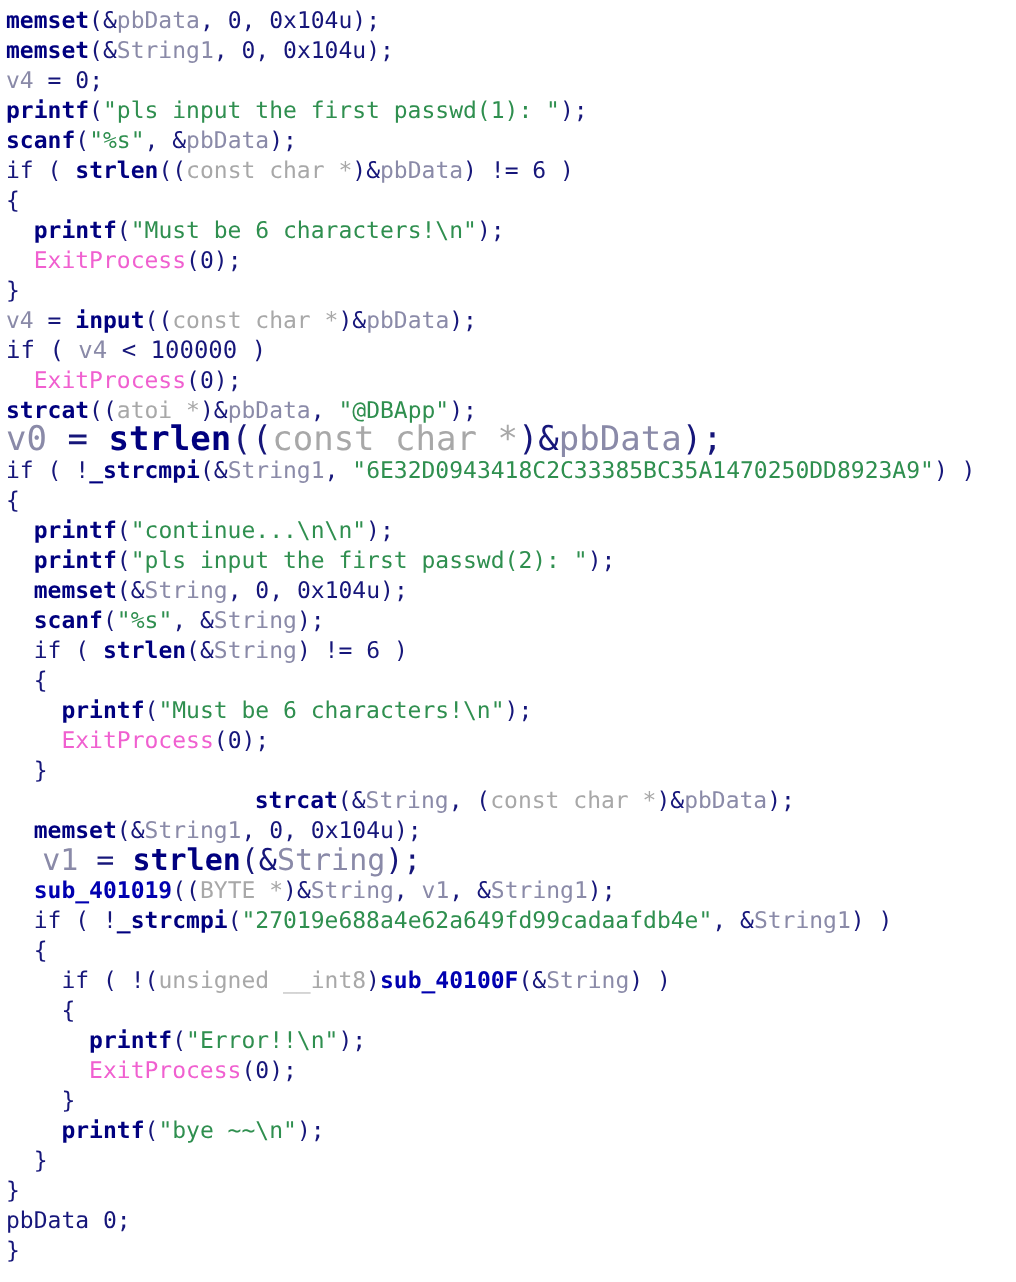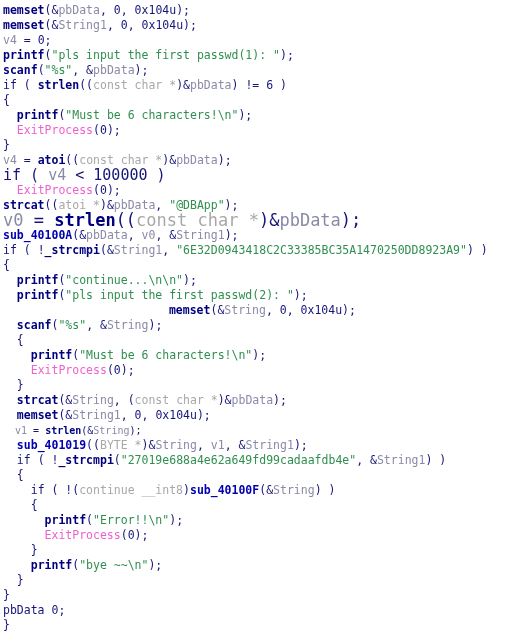--- a/index.html
+++ b/index.html
@@ -59,66 +59,66 @@
   <div class="code-line" style="height: 15px; line-height: 15px; font-size: 11.5px;"><span class="t-kw">if </span><span class="t-plain">( </span><span class="t-fn">strlen</span><span class="t-plain">((</span><span class="t-type">const char *</span><span class="t-plain">)&amp;</span><span class="t-var">pbData</span><span class="t-plain">) != </span><span class="t-num">6</span><span class="t-plain"> )</span></div>
 
   <div class="code-line" style="height: 15px; line-height: 15px; font-size: 11.5px;"><span class="t-brace">{</span></div>
 
   <div class="code-line" style="height: 15px; line-height: 15px; font-size: 11.5px;"><span class="t-plain">  </span><span class="t-fn">printf</span><span class="t-plain">(</span><span class="t-str">"Must be 6 characters!\n"</span><span class="t-plain">);</span></div>
 
   <div class="code-line" style="height: 15px; line-height: 15px; font-size: 11.5px;"><span class="t-plain">  </span><span class="t-api">ExitProcess</span><span class="t-plain">(</span><span class="t-num">0</span><span class="t-plain">);</span></div>
 
   <div class="code-line" style="height: 15px; line-height: 15px; font-size: 11.5px;"><span class="t-brace">}</span></div>
 
-  <div class="code-line" style="height: 15px; line-height: 15px; font-size: 11.5px;"><span class="t-var">v4</span><span class="t-plain"> = </span><span class="t-fn">atoi</span><span class="t-plain">((</span><span class="t-type">const char *</span><span class="t-plain">)&amp;</span><span class="t-var">pbData</span><span class="t-plain">);</span></div>
+  <div class="code-line" style="height: 15px; line-height: 15px; font-size: 11.5px;"><span class="t-var">v4</span><span class="t-plain"> = </span><span class="t-fn">input</span><span class="t-plain">((</span><span class="t-type">const char *</span><span class="t-plain">)&amp;</span><span class="t-var">pbData</span><span class="t-plain">);</span></div>
 
-  <div class="code-line" style="height: 15px; line-height: 15px; font-size: 15px;"><span class="t-kw">if </span><span class="t-plain">( </span><span class="t-var">v4</span><span class="t-plain"> &lt; </span><span class="t-num">100000</span><span class="t-plain"> )</span></div>
+  <div class="code-line" style="height: 15px; line-height: 15px; font-size: 12px;"><span class="t-kw">if </span><span class="t-plain">( </span><span class="t-var">v4</span><span class="t-plain"> &lt; </span><span class="t-num">100000</span><span class="t-plain"> )</span></div>
 
   <div class="code-line" style="height: 15px; line-height: 15px; font-size: 11.5px;"><span class="t-plain">  </span><span class="t-api">ExitProcess</span><span class="t-plain">(</span><span class="t-num">0</span><span class="t-plain">);</span></div>
 
   <div class="code-line" style="height: 15px; line-height: 15px; font-size: 11.5px;"><span class="t-fn">strcat</span><span class="t-plain">((</span><span class="t-type">atoi *</span><span class="t-plain">)&amp;</span><span class="t-var">pbData</span><span class="t-plain">, </span><span class="t-str">"@DBApp"</span><span class="t-plain">);</span></div>
 
   <div class="code-line" style="height: 15px; line-height: 15px; font-size: 17px;"><span class="t-var">v0</span><span class="t-plain"> = </span><span class="t-fn">strlen</span><span class="t-plain">((</span><span class="t-type">const char *</span><span class="t-plain">)&amp;</span><span class="t-var">pbData</span><span class="t-plain">);</span></div>
 
-  <div class="code-line" style="height: 15px; line-height: 15px; font-size: 11.5px;"><span class="t-sub">sub_40100A</span><span class="t-plain">(&amp;</span><span class="t-var">pbData</span><span class="t-plain">, </span><span class="t-var">v0</span><span class="t-plain">, &amp;</span><span class="t-var">String1</span><span class="t-plain">);</span></div>
 
   <div class="code-line" style="height: 15px; line-height: 15px; font-size: 11.5px;"><span class="t-kw">if </span><span class="t-plain">( !</span><span class="t-fn">_strcmpi</span><span class="t-plain">(&amp;</span><span class="t-var">String1</span><span class="t-plain">, </span><span class="t-str">"6E32D0943418C2C33385BC35A1470250DD8923A9"</span><span class="t-plain">) )</span></div>
 
   <div class="code-line" style="height: 15px; line-height: 15px; font-size: 11.5px;"><span class="t-brace">{</span></div>
 
   <div class="code-line" style="height: 15px; line-height: 15px; font-size: 11.5px;"><span class="t-plain">  </span><span class="t-fn">printf</span><span class="t-plain">(</span><span class="t-str">"continue...\n\n"</span><span class="t-plain">);</span></div>
 
   <div class="code-line" style="height: 15px; line-height: 15px; font-size: 11.5px;"><span class="t-plain">  </span><span class="t-fn">printf</span><span class="t-plain">(</span><span class="t-str">"pls input the first passwd(2): "</span><span class="t-plain">);</span></div>
 
-  <div class="code-line" style="height: 15px; line-height: 15px; font-size: 11.5px; text-align: center;"><span class="t-plain">  </span><span class="t-fn">memset</span><span class="t-plain">(&amp;</span><span class="t-var">String</span><span class="t-plain">, </span><span class="t-num">0</span><span class="t-plain">, </span><span class="t-num">0x104u</span><span class="t-plain">);</span></div>
+  <div class="code-line" style="height: 15px; line-height: 15px; font-size: 11.5px;"><span class="t-plain">  </span><span class="t-fn">memset</span><span class="t-plain">(&amp;</span><span class="t-var">String</span><span class="t-plain">, </span><span class="t-num">0</span><span class="t-plain">, </span><span class="t-num">0x104u</span><span class="t-plain">);</span></div>
 
   <div class="code-line" style="height: 15px; line-height: 15px; font-size: 11.5px;"><span class="t-plain">  </span><span class="t-fn">scanf</span><span class="t-plain">(</span><span class="t-str">"%s"</span><span class="t-plain">, &amp;</span><span class="t-var">String</span><span class="t-plain">);</span></div>
 
+  <div class="code-line" style="height: 15px; line-height: 15px; font-size: 11.5px;"><span class="t-plain">  </span><span class="t-kw">if </span><span class="t-plain">( </span><span class="t-fn">strlen</span><span class="t-plain">(&amp;</span><span class="t-var">String</span><span class="t-plain">) != </span><span class="t-num">6</span><span class="t-plain"> )</span></div>
 
   <div class="code-line" style="height: 15px; line-height: 15px; font-size: 11.5px;"><span class="t-plain">  </span><span class="t-brace">{</span></div>
 
   <div class="code-line" style="height: 15px; line-height: 15px; font-size: 11.5px;"><span class="t-plain">    </span><span class="t-fn">printf</span><span class="t-plain">(</span><span class="t-str">"Must be 6 characters!\n"</span><span class="t-plain">);</span></div>
 
   <div class="code-line" style="height: 15px; line-height: 15px; font-size: 11.5px;"><span class="t-plain">    </span><span class="t-api">ExitProcess</span><span class="t-plain">(</span><span class="t-num">0</span><span class="t-plain">);</span></div>
 
   <div class="code-line" style="height: 15px; line-height: 15px; font-size: 11.5px;"><span class="t-plain">  </span><span class="t-brace">}</span></div>
 
-  <div class="code-line" style="height: 15px; line-height: 15px; font-size: 11.5px;"><span class="t-plain">  </span><span class="t-fn">strcat</span><span class="t-plain">(&amp;</span><span class="t-var">String</span><span class="t-plain">, (</span><span class="t-type">const char *</span><span class="t-plain">)&amp;</span><span class="t-var">pbData</span><span class="t-plain">);</span></div>
+  <div class="code-line" style="height: 15px; line-height: 15px; font-size: 11.5px; text-align: center;"><span class="t-plain">  </span><span class="t-fn">strcat</span><span class="t-plain">(&amp;</span><span class="t-var">String</span><span class="t-plain">, (</span><span class="t-type">const char *</span><span class="t-plain">)&amp;</span><span class="t-var">pbData</span><span class="t-plain">);</span></div>
 
   <div class="code-line" style="height: 15px; line-height: 15px; font-size: 11.5px;"><span class="t-plain">  </span><span class="t-fn">memset</span><span class="t-plain">(&amp;</span><span class="t-var">String1</span><span class="t-plain">, </span><span class="t-num">0</span><span class="t-plain">, </span><span class="t-num">0x104u</span><span class="t-plain">);</span></div>
 
-  <div class="code-line" style="height: 15px; line-height: 15px; font-size: 10px;"><span class="t-plain">  </span><span class="t-var">v1</span><span class="t-plain"> = </span><span class="t-fn">strlen</span><span class="t-plain">(&amp;</span><span class="t-var">String</span><span class="t-plain">);</span></div>
+  <div class="code-line" style="height: 15px; line-height: 15px; font-size: 15px;"><span class="t-plain">  </span><span class="t-var">v1</span><span class="t-plain"> = </span><span class="t-fn">strlen</span><span class="t-plain">(&amp;</span><span class="t-var">String</span><span class="t-plain">);</span></div>
 
   <div class="code-line" style="height: 15px; line-height: 15px; font-size: 11.5px;"><span class="t-plain">  </span><span class="t-sub">sub_401019</span><span class="t-plain">((</span><span class="t-type">BYTE *</span><span class="t-plain">)&amp;</span><span class="t-var">String</span><span class="t-plain">, </span><span class="t-var">v1</span><span class="t-plain">, &amp;</span><span class="t-var">String1</span><span class="t-plain">);</span></div>
 
   <div class="code-line" style="height: 15px; line-height: 15px; font-size: 11.5px;"><span class="t-plain">  </span><span class="t-kw">if </span><span class="t-plain">( !</span><span class="t-fn">_strcmpi</span><span class="t-plain">(</span><span class="t-str">"27019e688a4e62a649fd99cadaafdb4e"</span><span class="t-plain">, &amp;</span><span class="t-var">String1</span><span class="t-plain">) )</span></div>
 
   <div class="code-line" style="height: 15px; line-height: 15px; font-size: 11.5px;"><span class="t-plain">  </span><span class="t-brace">{</span></div>
 
-  <div class="code-line" style="height: 15px; line-height: 15px; font-size: 11.5px;"><span class="t-plain">    </span><span class="t-kw">if </span><span class="t-plain">( !(</span><span class="t-type">continue __int8</span><span class="t-plain">)</span><span class="t-sub">sub_40100F</span><span class="t-plain">(&amp;</span><span class="t-var">String</span><span class="t-plain">) )</span></div>
+  <div class="code-line" style="height: 15px; line-height: 15px; font-size: 11.5px;"><span class="t-plain">    </span><span class="t-kw">if </span><span class="t-plain">( !(</span><span class="t-type">unsigned __int8</span><span class="t-plain">)</span><span class="t-sub">sub_40100F</span><span class="t-plain">(&amp;</span><span class="t-var">String</span><span class="t-plain">) )</span></div>
 
   <div class="code-line" style="height: 15px; line-height: 15px; font-size: 11.5px;"><span class="t-plain">    </span><span class="t-brace">{</span></div>
 
   <div class="code-line" style="height: 15px; line-height: 15px; font-size: 11.5px;"><span class="t-plain">      </span><span class="t-fn">printf</span><span class="t-plain">(</span><span class="t-str">"Error!!\n"</span><span class="t-plain">);</span></div>
 
   <div class="code-line" style="height: 15px; line-height: 15px; font-size: 11.5px;"><span class="t-plain">      </span><span class="t-api">ExitProcess</span><span class="t-plain">(</span><span class="t-num">0</span><span class="t-plain">);</span></div>
 
   <div class="code-line" style="height: 15px; line-height: 15px; font-size: 11.5px;"><span class="t-plain">    </span><span class="t-brace">}</span></div>
 
   <div class="code-line" style="height: 15px; line-height: 15px; font-size: 11.5px;"><span class="t-plain">    </span><span class="t-fn">printf</span><span class="t-plain">(</span><span class="t-str">"bye ~~\n"</span><span class="t-plain">);</span></div>

